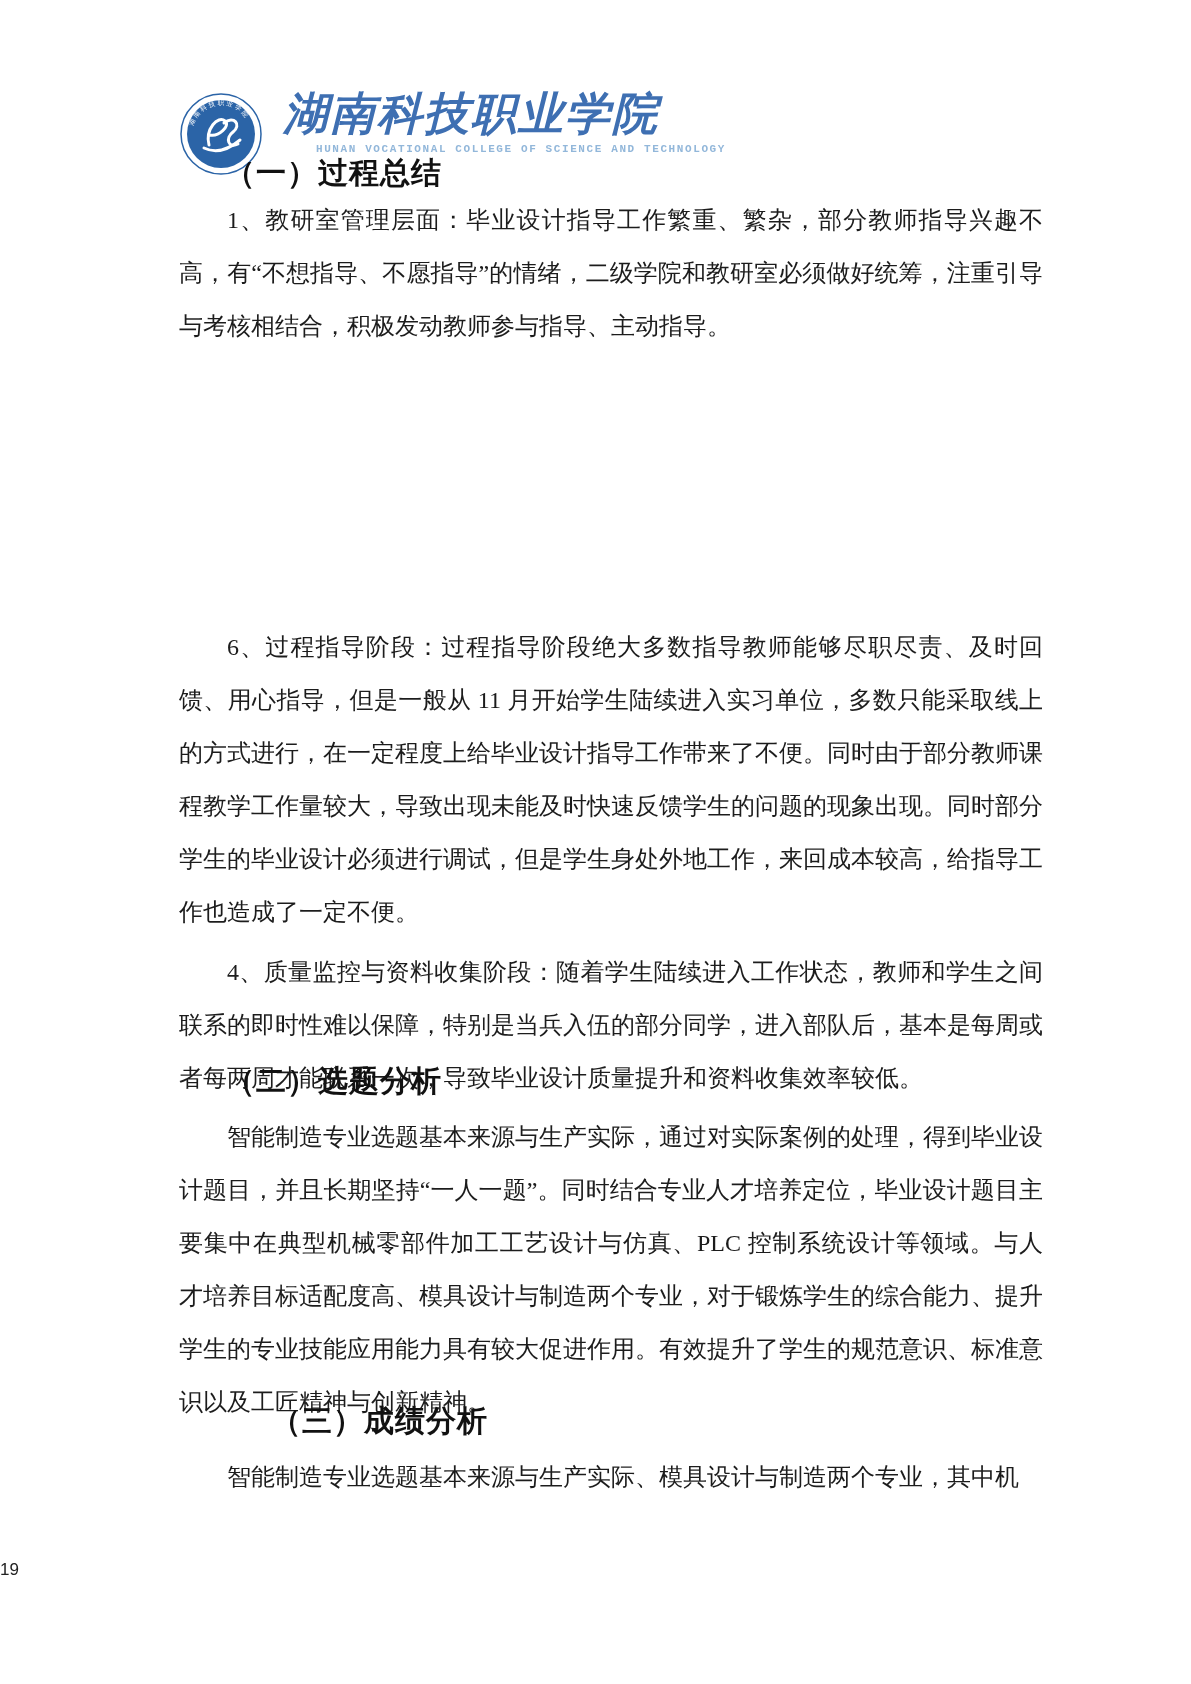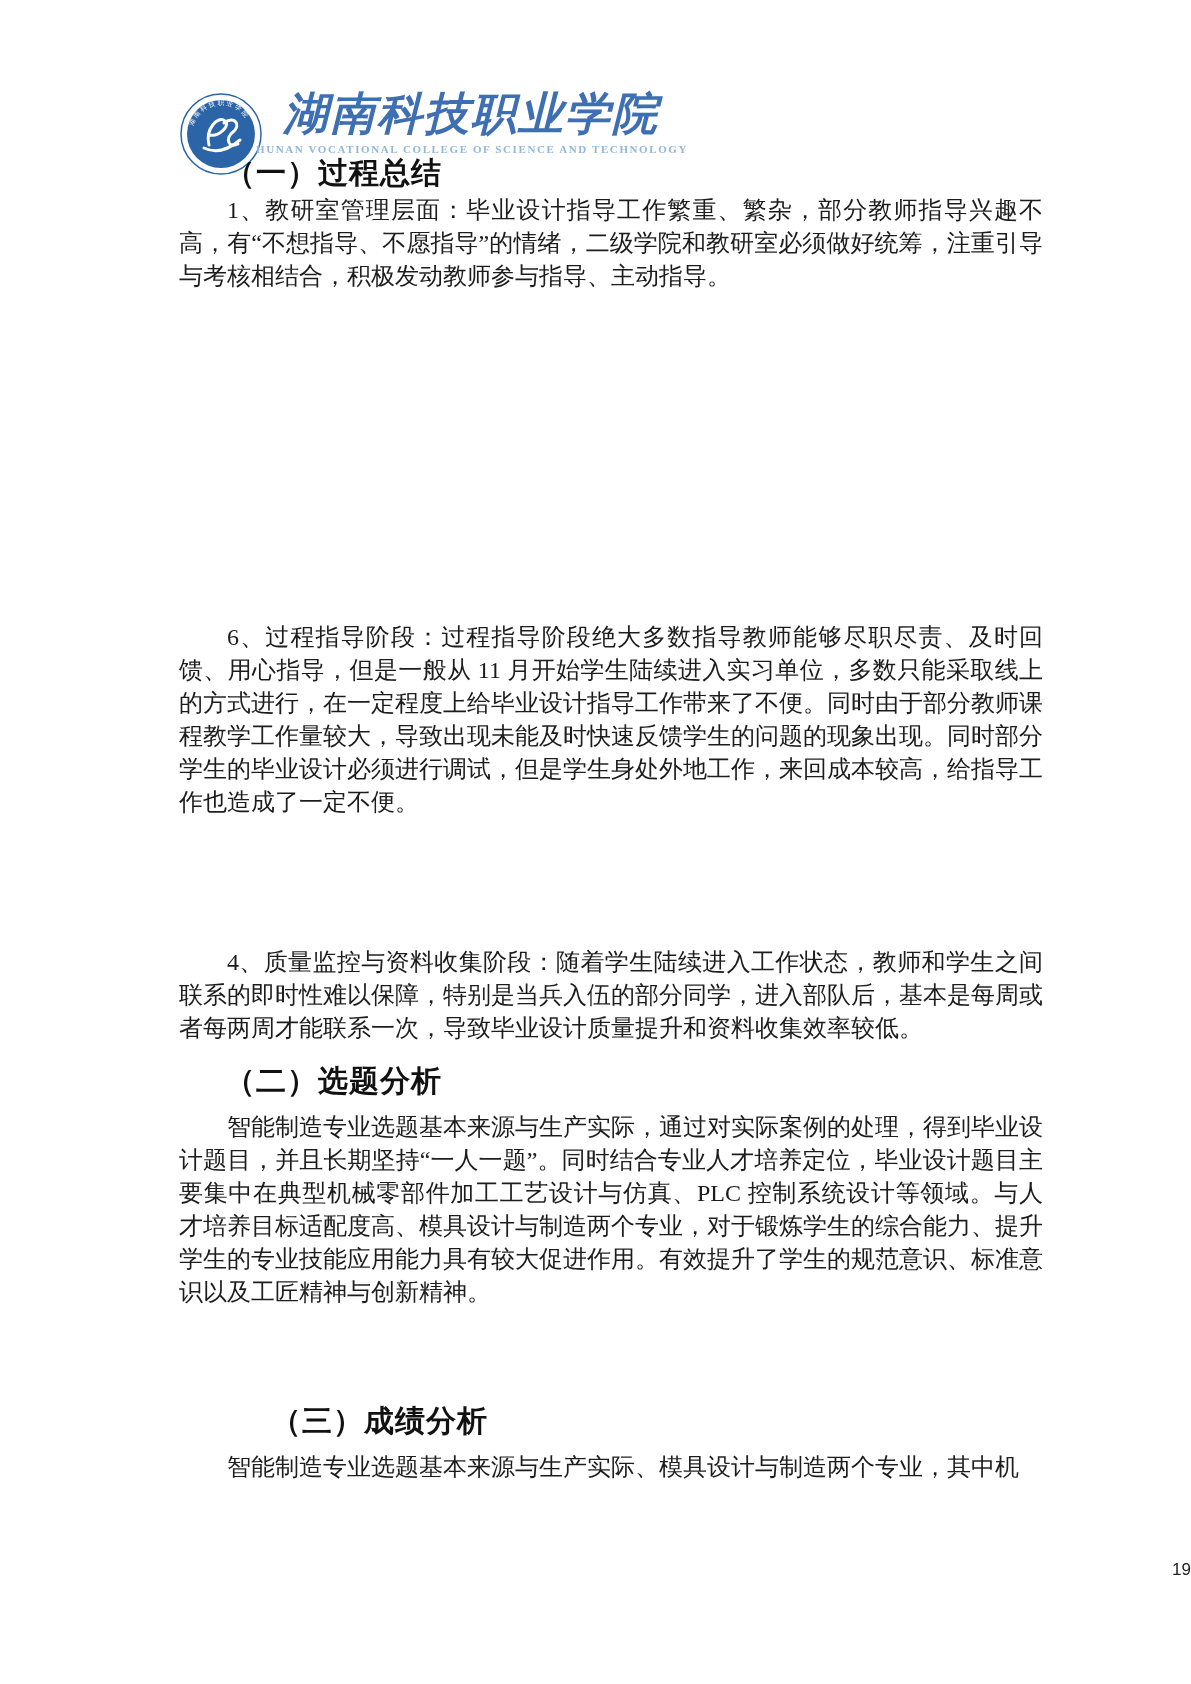--- a/index.html
+++ b/index.html
@@ -30,26 +30,27 @@
     font-size: 45px;
     line-height: 56px;
     letter-spacing: 2px;
     color: #3e6fb2;
     white-space: nowrap;
   }
   .en-name {
     position: absolute;
     left: 256px; top: 143px;
     width: 470px;
-    font-family: Liberation Serif, serif;
+    font-family: Liberation Mono, monospace;
     font-weight: 600;
     font-size: 11px;
     letter-spacing: 1.6px;
     color: #92b7da;
     white-space: nowrap;
+    text-align: right;
   }
 
   
   .hd {
     position: absolute;
     left: 225px;
     margin: 0;
     font-family: "Liberation Sans", "DejaVu Sans", sans-serif;
     font-weight: 700;
     font-size: 30px;
@@ -62,38 +63,38 @@
   .hd2 { top: 1063px; text-align: center; }
   .hd3 { top: 1403px; margin-left: 46px; }
 
   
   .body {
     position: absolute;
     left: 179px;
     width: 864px;
     margin: 0;
     font-size: 24px;
-    line-height: 33px;
+    line-height: 53px;
     text-align: justify;
     text-indent: 48px;
     color: #1c1c1c;
   }
   .p1 { top: 194px; }
   .p2 { top: 336px; }
   .p3 { top: 621px; }
   .p4 { top: 946px; }
   .p5 { top: 1111px; }
   .p6 { top: 1451px; }
 
   
   .pagenum {
     position: absolute;
     left: 0; top: 1560px;
     width: 1191px;
-    text-align: right;
+    text-align: left;
     font-family: "Liberation Sans", "DejaVu Sans", sans-serif;
     font-size: 17px;
     color: #222;
   }
 </style>
 </head>
 <body>
 
 <div class="page">
 

